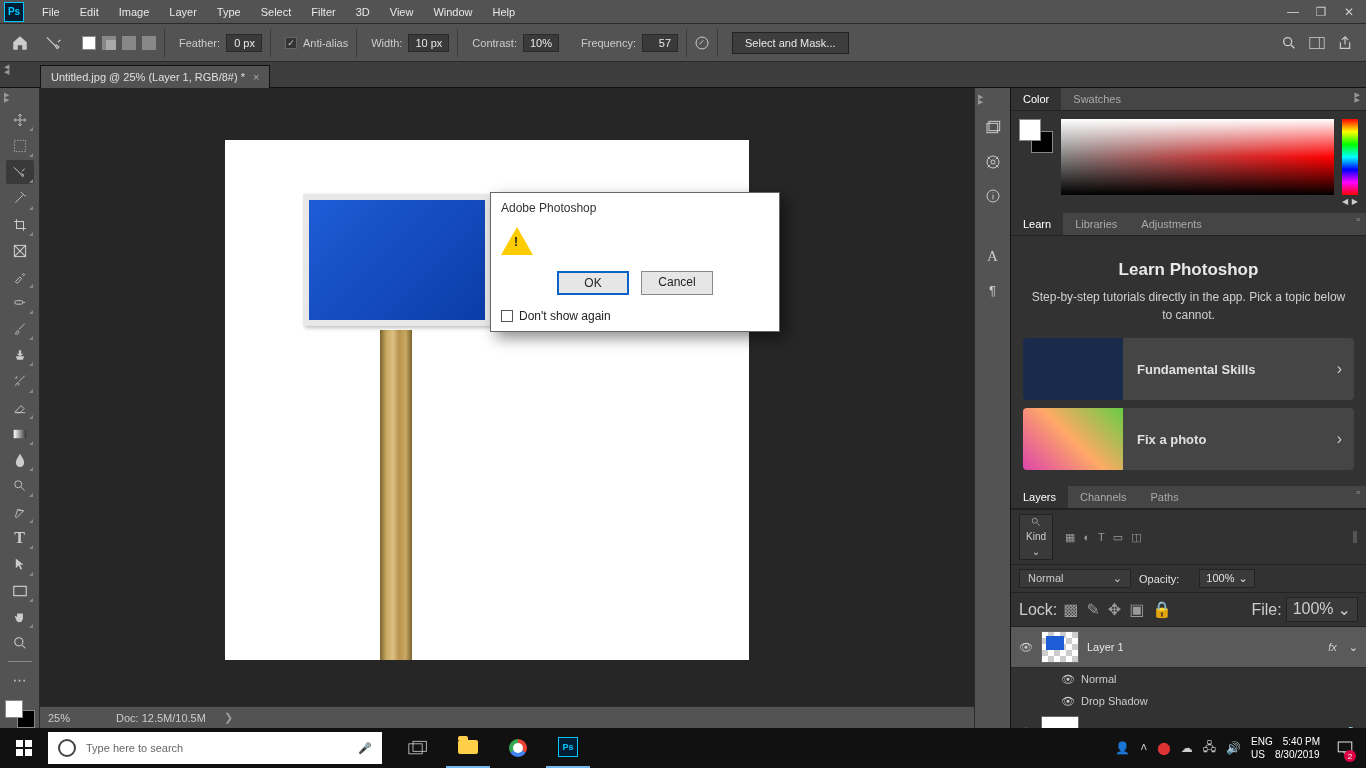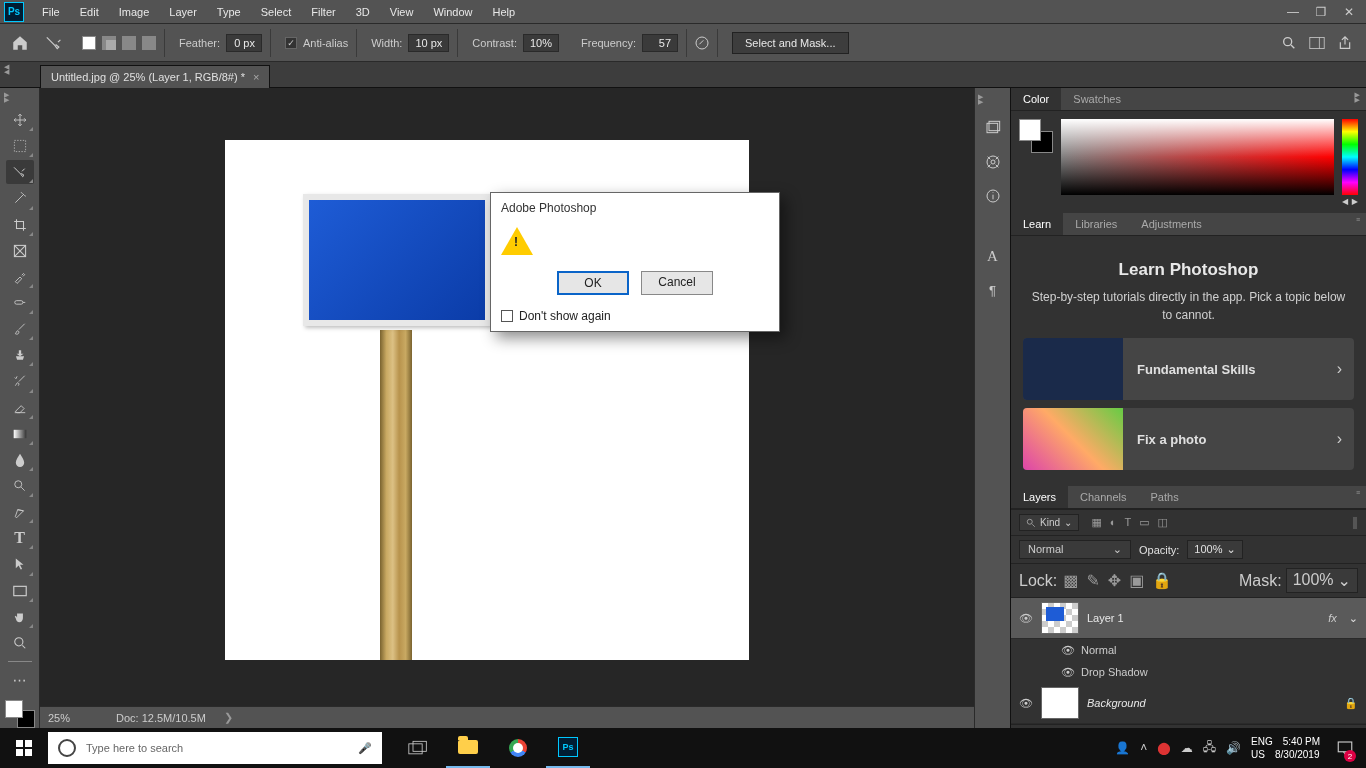--- a/index.html
+++ b/index.html
@@ -72,25 +72,25 @@
 .learn-title { text-align: center; font-size: 17px; font-weight: 600; color:#e8e8e8; margin: 12px 0 8px;}
 .learn-sub { text-align:center; color:#d0d0d0; font-size:12px; line-height:1.5; margin-bottom: 14px; padding:0 8px;}
 .learn-card { height:62px; background:#454545; border-radius:4px; display:flex; align-items:center; margin-bottom:8px; overflow:hidden;}
 .learn-thumb { width:100px; height:100%; background:#1a2a4a;}
 .learn-thumb.fix { background: linear-gradient(45deg,#d4a,#fa6,#6c4);}
 .learn-card .lbl { flex:1; padding-left:14px; font-size:13px; font-weight:600;}
 .learn-card .chev { padding-right:12px; color:#ccc; font-size:16px;}
 
 .layers-panel { flex: 1; background:#323232; display:flex; flex-direction:column; border-top: 1px solid #222;}
 .layers-toolbar { display:flex; align-items:center; padding: 4px 8px; gap:6px; border-bottom:1px solid #222;}
-.layer-filter { background:#3a3a3a; border:1px solid #222; color:#ccc; padding:2px 6px; font-size:10px; display:flex; align-items:center; gap:4px;}
+.layer-filter { background:#3a3a3a; border:1px solid #222; color:#ccc; padding:2px 6px; font-size:10px; display:flex; align-items:center; gap:4px;flex-direction:column;}
 .lfilter-icons { display:flex; gap:8px; margin-left:6px; color:#999;}
 .layers-toolbar2 { display:flex; align-items:center; padding: 4px 8px; gap:8px; border-bottom:1px solid #222;}
 .blend-mode { background:#3a3a3a; border:1px solid #222; color:#ccc; padding:2px 8px; flex:0 0 112px; display:flex; justify-content:space-between;}
-.opacity-ctrl { display:flex; align-items:center; gap:8px; }
+.opacity-ctrl { display:flex; align-items:center; gap:20px; }
 .opacity-val { background:#3a3a3a; border:1px solid #222; padding:2px 6px; display:flex; gap:4px;}
 .lockbar { display:flex; align-items:center; padding: 4px 8px; gap:6px; border-bottom:1px solid #222; font-size:16px; color:#ccc;}
 .lock-icons { display:flex; gap:8px; color:#999;}
 .layers-list { flex:1; overflow:auto;}
 .layer-row { display:flex; align-items:center; padding: 4px 8px; gap:8px; border-bottom: 1px solid #2a2a2a;}
 .layer-row.selected { background:#5a5a5a;}
 .eye { width:14px; color:#ccc;}
 .layer-thumb { width: 38px; height: 32px; background:#fff; border:1px solid #666;}
 .layer-thumb.checker { background: repeating-conic-gradient(#ccc 0 25%, #fff 0 50%) 0 0/12px 12px; position:relative;}
 .layer-thumb.checker::after { content:''; position:absolute; left:4px; top:4px; width:18px; height:14px; background:#1e5cd6;}
@@ -519,21 +519,21 @@
       <div class="lockbar">
         <span>Lock:</span>
         <div class="lock-icons">
           <span>▩</span>
           <span>✎</span>
           <span>✥</span>
           <span>▣</span>
           <span>🔒</span>
         </div>
         <div style="margin-left:auto;display:flex;align-items:center;gap:4px">
-          <span>Mask:</span>
+          <span>File:</span>
           <div class="opacity-val">
               <span>100%</span>
               <span>⌄</span>
             </div>
         </div>
       </div>
       <div class="layers-list">
         <div class="layer-row selected">
           <span class="eye">👁</span>
           <div class="layer-thumb checker"></div>

